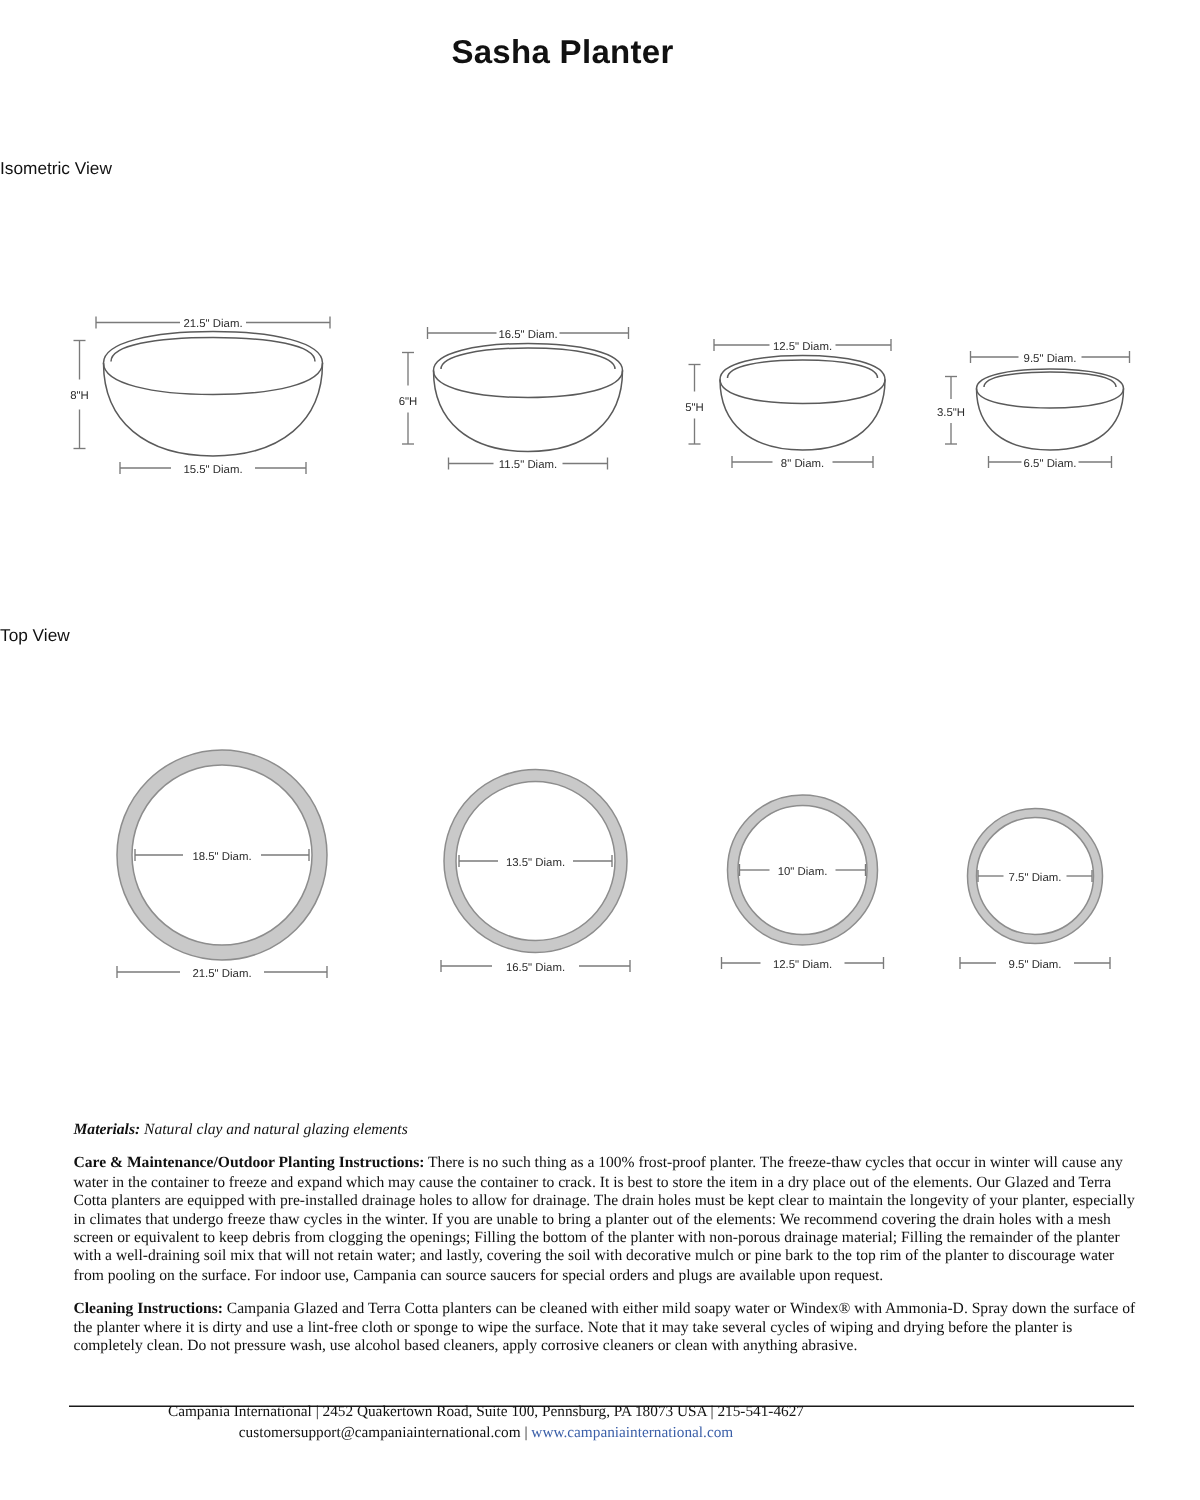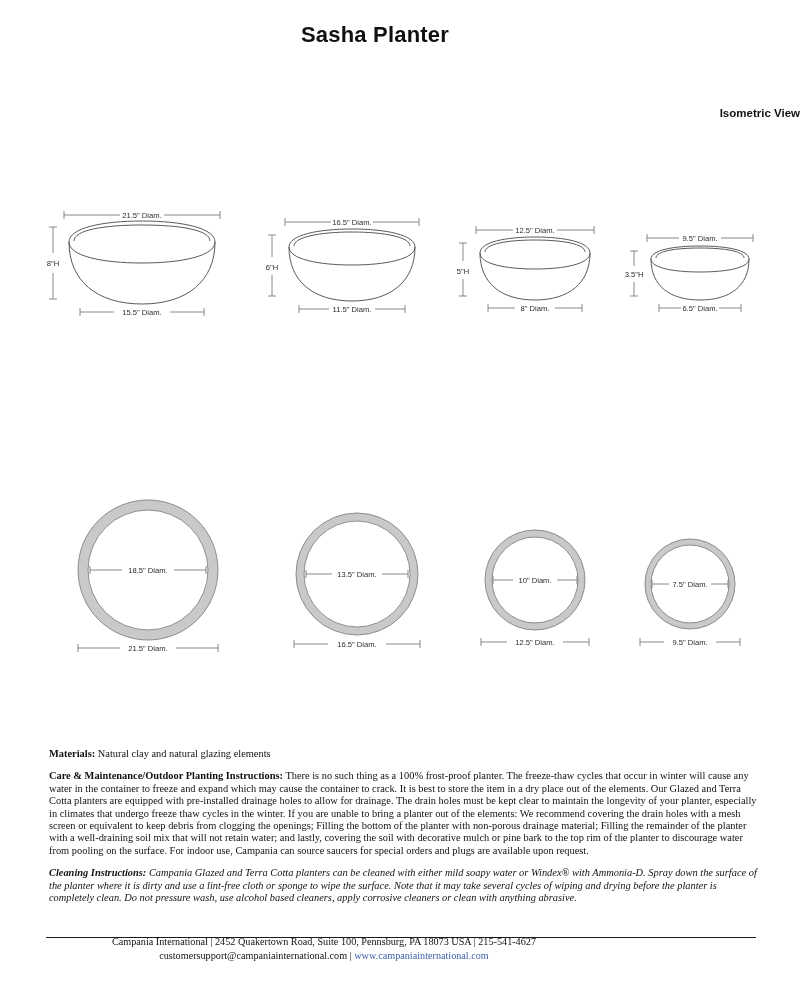--- a/index.html
+++ b/index.html
@@ -33,23 +33,23 @@
     font-weight: bold;
     letter-spacing: 0.2px;
     color: #111111;
   }
 
   
   .section-heading {
     position: absolute;
     left: 0;
     width: 800px;
-    text-align: right;
+    text-align: left;
     font-size: 11.5px;
-    font-weight: bold;
+    font-weight: normal;
     color: #111111;
   }
   #iso-heading { top: 107px; }
   #top-heading { top: 418px; }
 
   
   .iso-zone {
     position: absolute;
     top: 195px;
     left: 0;
@@ -79,23 +79,23 @@
     left: 49px;
     top: 748px;
     width: 708px;
     font-family: "Liberation Serif", serif;
     font-size: 10.4px;
     line-height: 12.4px;
     color: #111111;
     text-align: left;
   }
   .content p { margin: 0 0 10px 0; }
-  .content p:last-child { margin-bottom: 0; font-style: italic; }
+  .content p:last-child { margin-bottom: 0; }
   .lead { font-weight: bold; }
-  .gap-materials { margin-bottom: 13px; }
+  .gap-materials { margin-bottom: 13px; font-style: italic; }
 
   
   .footer-rule {
     position: absolute;
     left: 46px;
     top: 937px;
     width: 710px;
     height: 1px;
     background: #1a1a1a;
   }
@@ -231,20 +231,21 @@
           <line x1="15" y1="56" x2="23" y2="56"></line>
           <line x1="15" y1="101" x2="23" y2="101"></line>
         </g>
         <text class="dimtext" x="85" y="46" font-size="7.6" text-anchor="middle">9.5" Diam.</text>
         <text class="dimtext" x="85" y="116" font-size="7.6" text-anchor="middle">6.5" Diam.</text>
         <text class="dimtext" x="19" y="82" font-size="7.6" text-anchor="middle">3.5"H</text>
       </svg>
     </div>
   </div>
 
+  <div class="section-heading" id="top-heading">Top View</div>
 
   <div class="topview-zone">
 
     <div class="top-unit" style="left:60px;">
       <svg width="215" height="175" viewBox="0 0 215 175">
         <circle cx="88" cy="90" r="70" fill="#c9c9c9" stroke="#8d8d8d" stroke-width="1"></circle>
         <circle cx="88" cy="90" r="60" fill="#ffffff" stroke="#8d8d8d" stroke-width="1"></circle>
         <g stroke="#7a7a7a" stroke-width="0.9">
           <line x1="30" y1="90" x2="62" y2="90"></line>
           <line x1="114" y1="90" x2="146" y2="90"></line>

